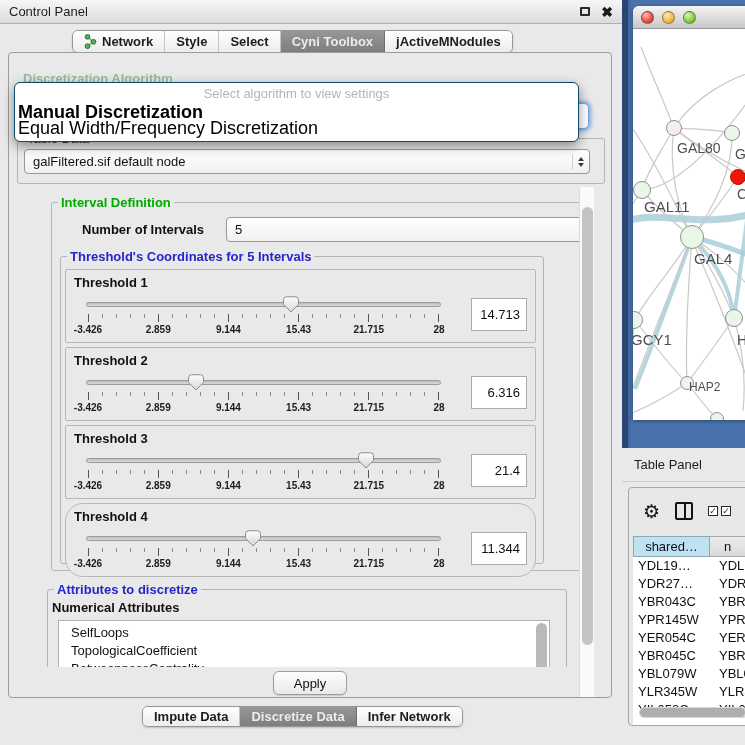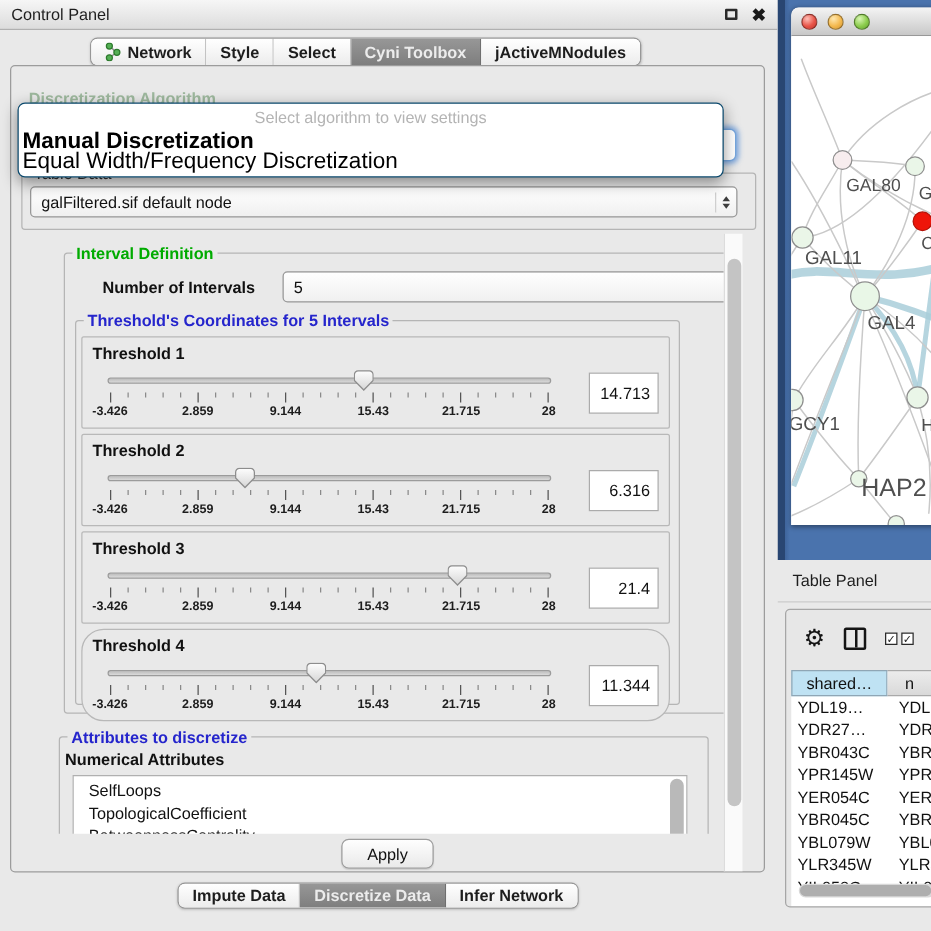--- a/index.html
+++ b/index.html
@@ -539,21 +539,21 @@
           <div class="net-label" style="left: 104px; top: 157px; font-size: 14px;">C</div>
           <div class="net-node" style="left: 0px; top: 152px; height: 18px; width: 18px; background: rgb(234, 246, 232);"></div>
           <div class="net-label" style="left: 11px; top: 169px; font-size: 15px;">GAL11</div>
           <div class="net-node" style="left: 47px; top: 196px; height: 24px; width: 24px; background: rgb(233, 247, 231);"></div>
           <div class="net-label" style="left: 61px; top: 221px; font-size: 15px;">GAL4</div>
           <div class="net-node" style="left: -8px; top: 282px; height: 18px; width: 18px; background: rgb(234, 246, 232);"></div>
           <div class="net-label" style="left: -2px; top: 302px; font-size: 15px;">GCY1</div>
           <div class="net-node" style="left: 92px; top: 280px; height: 18px; width: 18px; background: rgb(234, 246, 232);"></div>
           <div class="net-label" style="left: 104px; top: 303px; font-size: 14px;">H</div>
           <div class="net-node" style="left: 47px; top: 347px; height: 14px; width: 14px; background: rgb(234, 246, 232);"></div>
-          <div class="net-label" style="left: 56px; top: 351px; font-size: 20px;">HAP2</div>
+          <div class="net-label" style="left: 56px; top: 351px; font-size: 12px;">HAP2</div>
           <div class="net-node" style="left: 77px; top: 383px; height: 14px; width: 14px; background: rgb(234, 246, 232);"></div>
         </div>
     </div>
   </div>
 
   <div class="tp-section">
     <div class="tp-header">Table Panel</div>
     <div class="tp-box">
       <div class="tp-toolbar">
         <span class="gear-icon">⚙</span>

